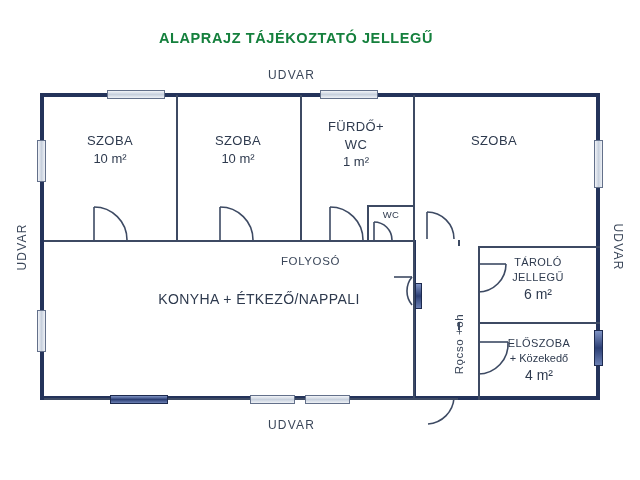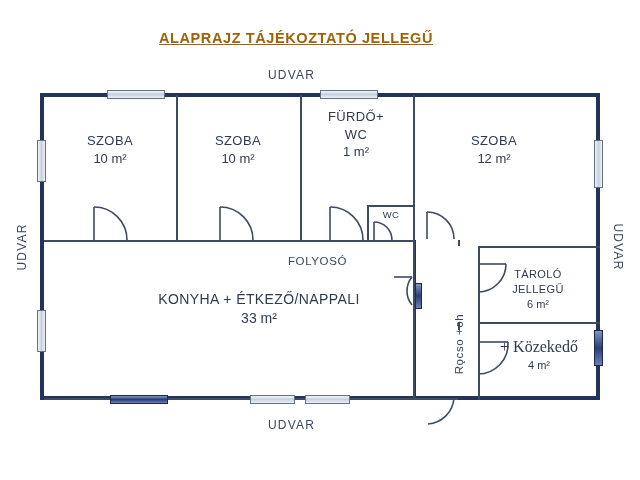--- a/index.html
+++ b/index.html
@@ -22,22 +22,21 @@
   }
   #plan-title {
     position: absolute;
     top: 30px;
     left: 0;
     width: 592px;
     text-align: center;
     font-size: 14.5px;
     letter-spacing: 0.6px;
     font-weight: 600;
-    color: #a16207;
-    text-decoration: underline;
+    color: #15803d;
   }
   
   .outer-wall {
     position: absolute;
     left: 40px;
     top: 93px;
     width: 560px;
     height: 307px;
     border: 4px solid #24335a;
     box-sizing: border-box;
@@ -80,25 +79,25 @@
   .room-label {
     position: absolute;
     text-align: center;
     line-height: 1.35;
     color: #2e3a4e;
     white-space: nowrap;
   }
   .room-label .nm { display:block; font-size: 13px; letter-spacing:.4px; }
   .room-label .ar { display:block; font-size: 13px; }
   .room-label.small .nm { font-size: 11px; }
-  .room-label.small .ar { font-size: 11px; }
+  .room-label.small .ar { font-size: 14px; }
   .room-label.tiny .nm { font-size: 9.5px; }
   .room-label.big .nm { font-size: 14px; }
   .room-label.big .ar { font-size: 14px; }
-  .sub { display:block; font-size: 16px; font-family: Liberation Serif, serif; }
+  .sub { display:block; font-size: 11px; }
 
   .label-plain {
     position:absolute;
     font-size: 11.5px;
     letter-spacing: .6px;
     color:#3a4659;
     white-space: nowrap;
   }
   .exterior {
     position:absolute;
@@ -232,48 +231,47 @@
   <div class="room-label" style="left:64px; top:132px; width:92px;">
     <span class="nm">SZOBA</span>
     <span class="ar">10 m²</span>
   </div>
 
   <div class="room-label" style="left:192px; top:132px; width:92px;">
     <span class="nm">SZOBA</span>
     <span class="ar">10 m²</span>
   </div>
 
-  <div class="room-label" style="left:306px; top:108px; width:100px;">
+  <div class="room-label" style="left:306px; top:118px; width:100px;">
     <span class="nm">FÜRDŐ+</span>
     <span class="nm">WC</span>
     <span class="ar">1 m²</span>
   </div>
 
   <div class="room-label" style="left:434px; top:132px; width:120px;">
     <span class="nm">SZOBA</span>
-    <span class="ar">12 m²</span>
   </div>
 
   <div class="room-label tiny" style="left:370px; top:209px; width:42px;">
     <span class="nm">WC</span>
   </div>
 
   <div class="room-label big" style="left:118px; top:290px; width:282px;">
     <span class="nm">KONYHA + ÉTKEZŐ/NAPPALI</span>
-    <span class="ar">33 m²</span>
-  </div>
-
-  <div class="room-label small" style="left:486px; top:255px; width:104px;margin-top:12px;">
+  </div>
+
+  <div class="room-label small" style="left:486px; top:255px; width:104px;">
     <span class="nm">TÁROLÓ</span>
     <span class="nm">JELLEGŰ</span>
     <span class="ar">6 m²</span>
   </div>
 
   <div class="room-label small" style="left:484px; top:336px; width:110px;">
+    <span class="nm">ELŐSZOBA</span>
     <span class="sub">+ Közekedő</span>
     <span class="ar">4 m²</span>
   </div>
 
-  <div class="label-plain" style="left:288px; top:255px;">FOLYOSÓ</div>
+  <div class="label-plain" style="left:281px; top:255px;">FOLYOSÓ</div>
 
   <div class="label-plain rot-ccw" style="left:404px; top:338px; width:110px; text-align:center;">Rǫcso +oh</div>
 
 </div>
 
 </body></html>

